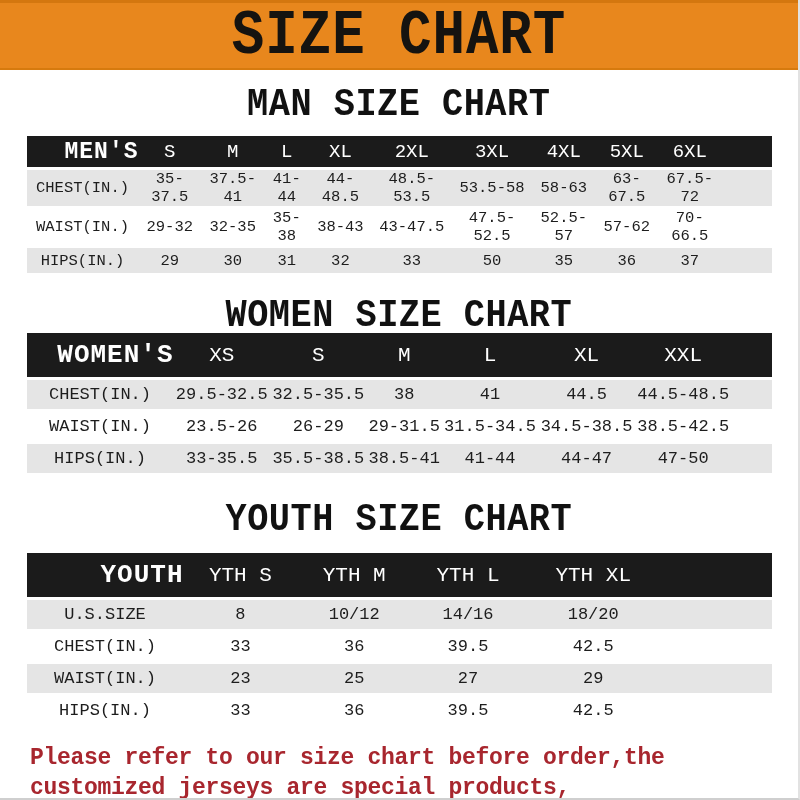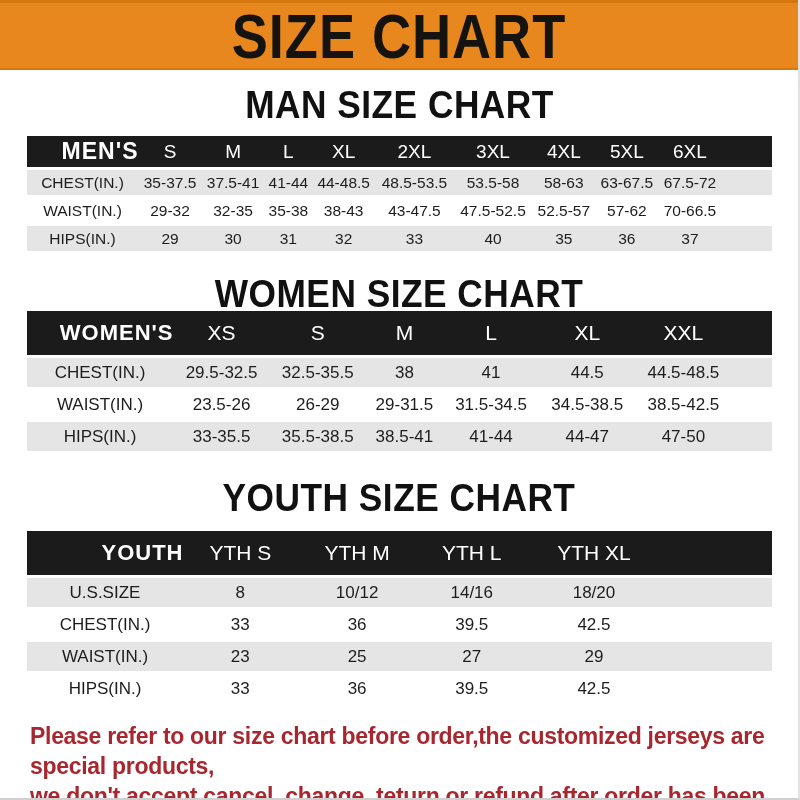--- a/index.html
+++ b/index.html
@@ -1,20 +1,20 @@
 <!DOCTYPE html>
 <html><head>
 <meta charset="utf-8">
 <style>
   html,body { margin:0; padding:0; background:#fff; }
   .page {
     position:relative; width:800px; height:800px; overflow:hidden;
     background:#fff; box-sizing:border-box;
     border-right:2px solid #e2e2e2; border-bottom:2px solid #cfcfcf;
-    font-family:Liberation Sans, sans-serif;
+    font-family:Liberation Mono, monospace;
   }
   
   .banner {
     height:70px; background:#e8871d; border-top:3px solid #d4770f;
     border-bottom:2px solid #d67a0e;
     display:flex; align-items:center; justify-content:center; box-sizing:border-box;
   }
   .banner-title {
     font-size:57px; font-weight:bold; color:#151310; letter-spacing:1px;
     display:inline-block; transform:scale(0.95,1.12); white-space:nowrap;
@@ -43,21 +43,21 @@
     text-align:center; color:#1d1d1d; padding:0; vertical-align:middle;
     border-top:3px solid #fff;
   }
   table.size-table tbody tr:nth-child(odd) td { background:#e5e5e5; }
   table.size-table tbody tr:nth-child(even) td { background:#ffffff; }
   
   table.men th { height:31px; font-size:19px; }
   table.men th.corner { font-size:23px; }
   table.men td { height:25px; font-size:15.5px; }
   table.women th, table.youthT th { height:44px; font-size:21px; }
-  table.women th.corner, table.youthT th.corner { font-size:22px; }
+  table.women th.corner, table.youthT th.corner { font-size:26px; }
   table.women td, table.youthT td { height:29px; font-size:17px; }
   
   .footer-note { margin:18px 0 0 30px; }
   .footer-note div {
     color:#a8262e; font-size:23px; line-height:30px; font-weight:bold;
     letter-spacing:-0.3px;
   }
 </style>
 </head>
 <body>
@@ -114,21 +114,21 @@
           <td>70-66.5</td>
           <td></td>
         </tr>
         <tr>
           <td>HIPS(IN.)</td>
           <td>29</td>
           <td>30</td>
           <td>31</td>
           <td>32</td>
           <td>33</td>
-          <td>40</td>
+          <td>50</td>
           <td>35</td>
           <td>36</td>
           <td>37</td>
           <td></td>
         </tr>
       </tbody>
     </table>
 
   <h2 class="sec-heading women">
     <span>WOMEN SIZE CHART</span>

